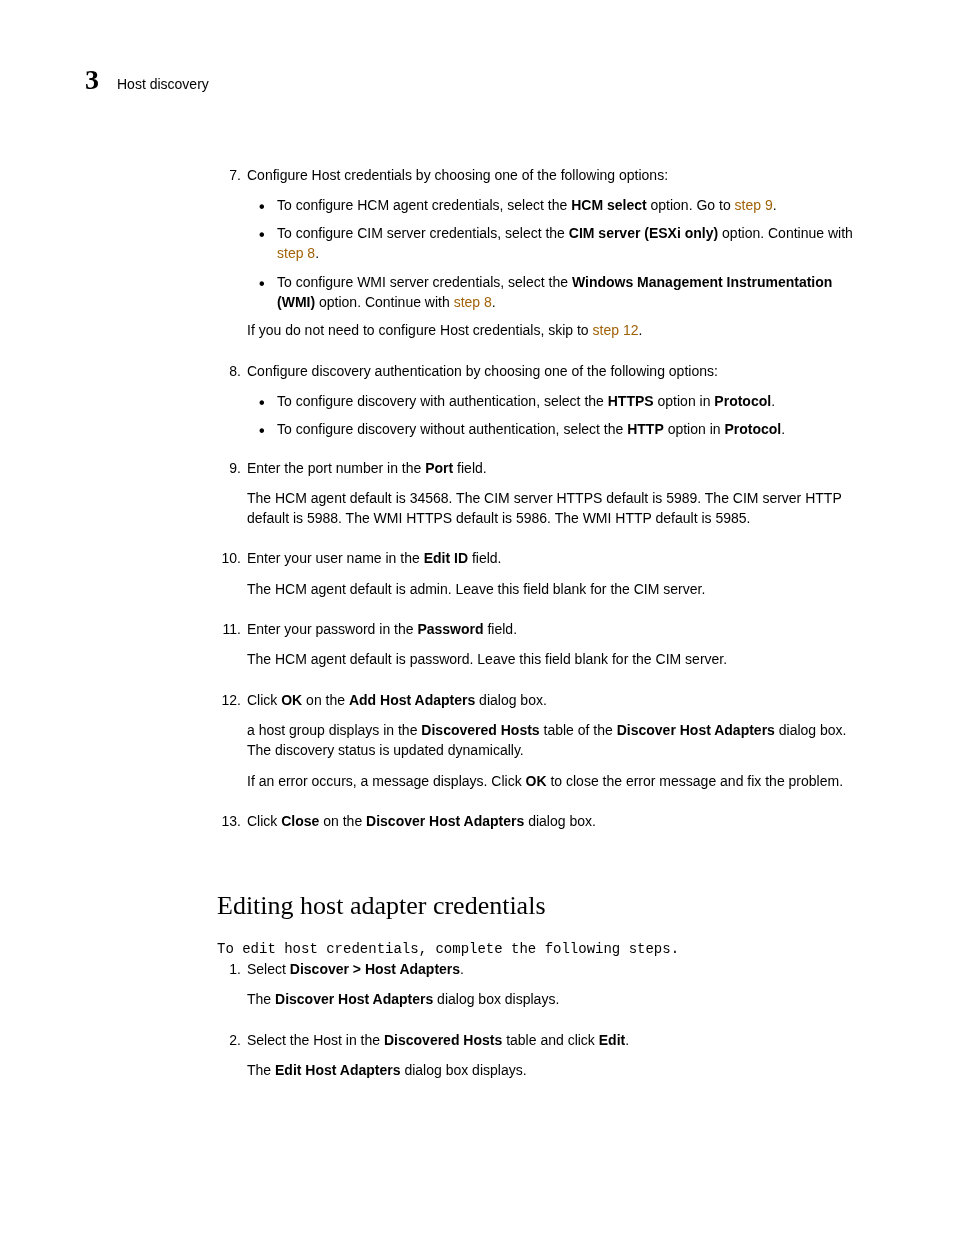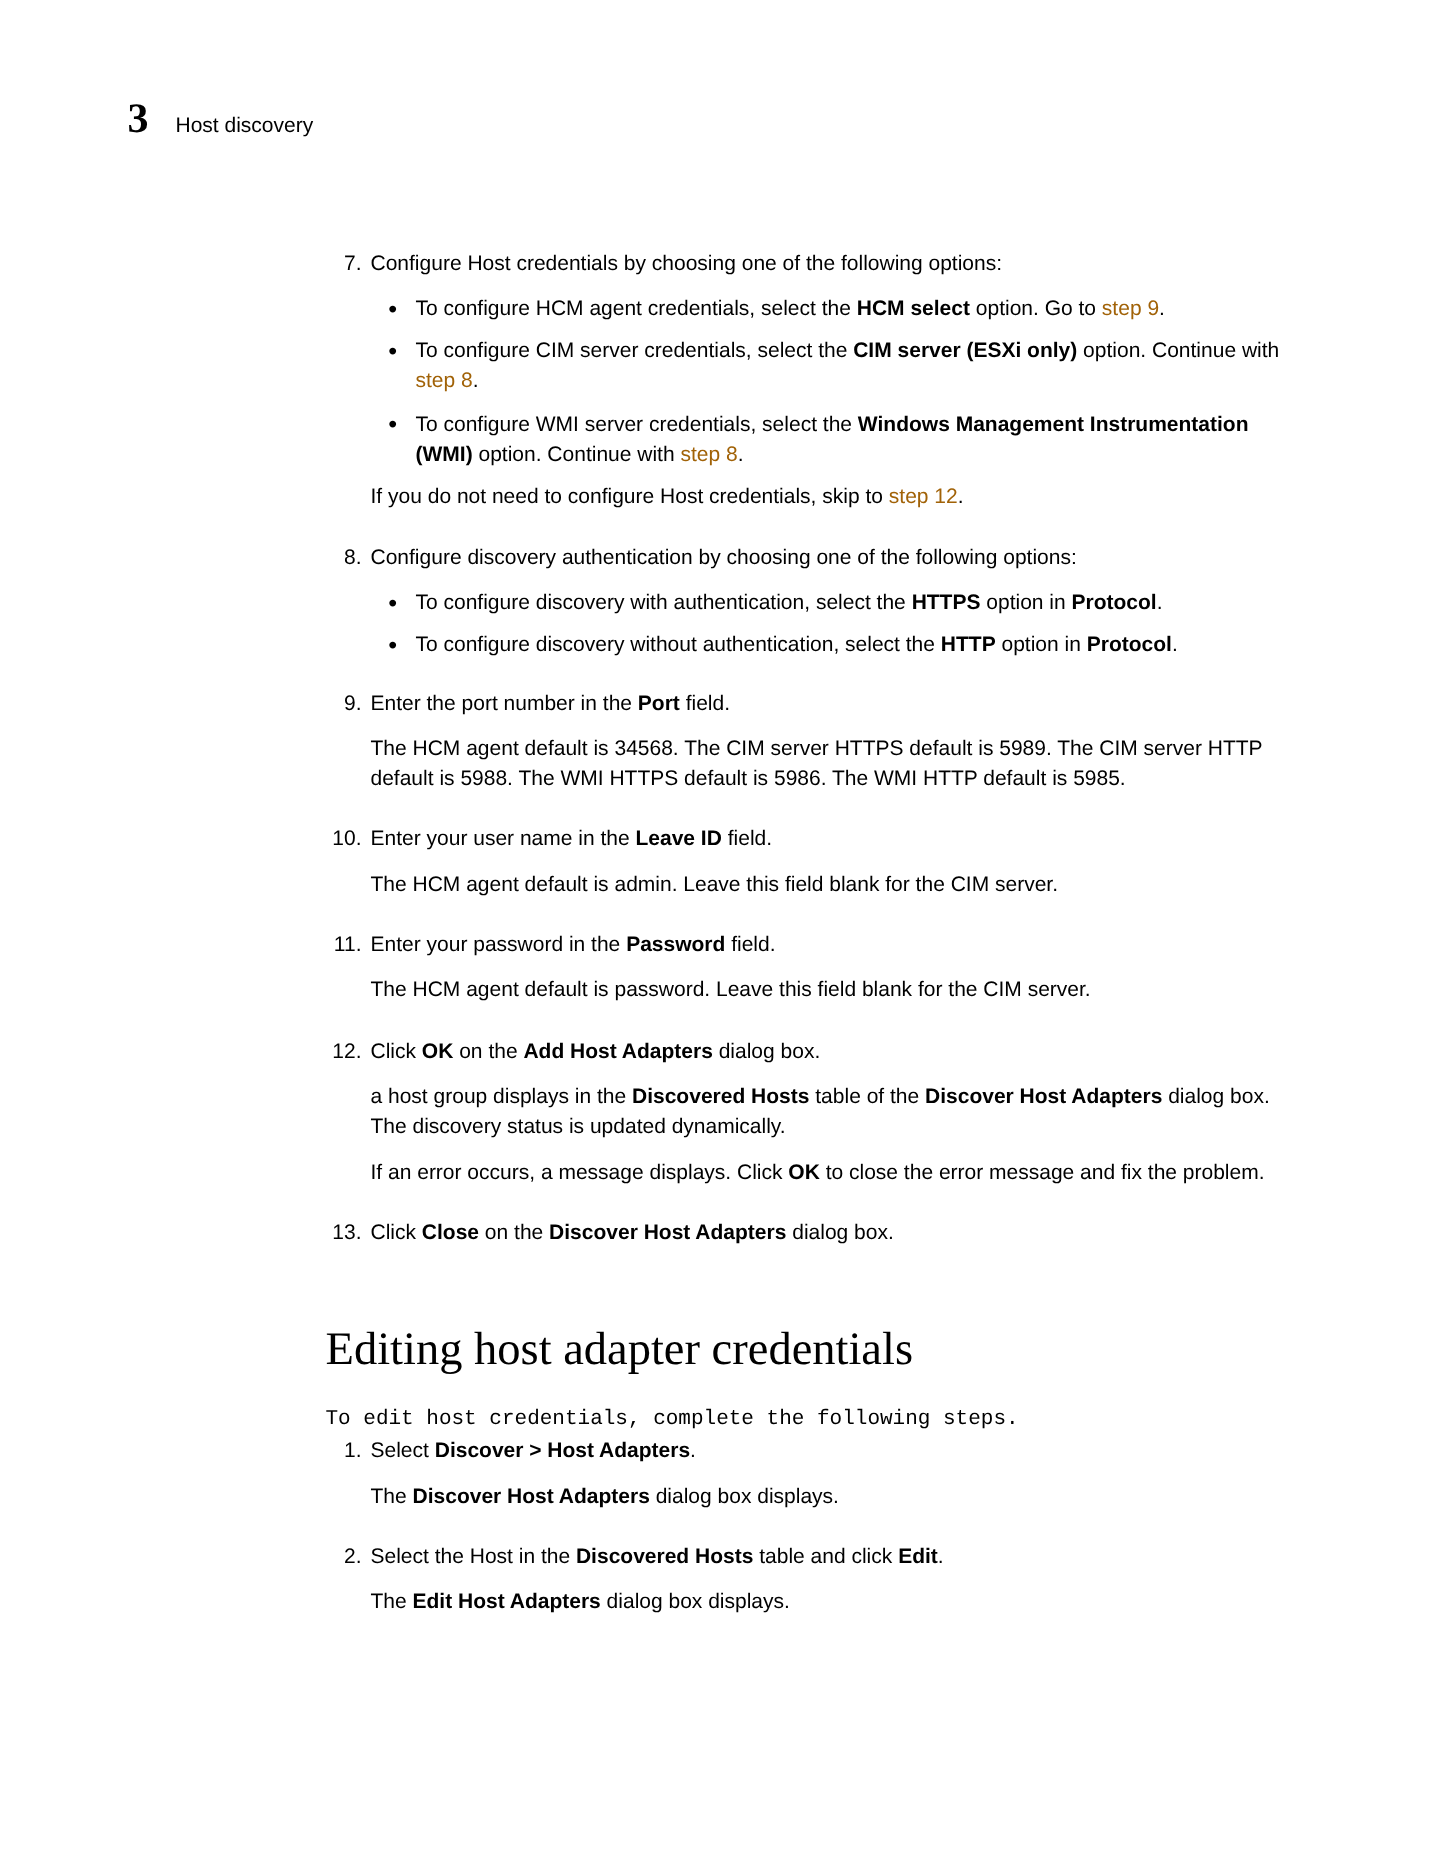--- a/index.html
+++ b/index.html
@@ -67,23 +67,23 @@
     content: "•";
     position: absolute;
     left: -18px;
     font-size: 16px;
     font-weight: bold;
   }
   .bold { font-weight: bold; }
   .link { color: #a16207; cursor: pointer; }
   h2.section {
     font-family: Georgia, 'Times New Roman', serif;
-    font-size: 31px;
+    font-size: 26px;
     font-weight: normal;
-    margin-top: 36px;
+    margin-top: 46px;
     margin-bottom: 14px;
   }
   .intro-para {
     margin-bottom: 0;
     font-family: Liberation Mono, monospace;
   }
 </style>
 </head>
 <body>
 
@@ -139,21 +139,21 @@
           <span>Enter the port number in the </span><span class="bold">Port</span><span> field.</span>
         </p>
         <p>The HCM agent default is 34568. The CIM server HTTPS default is 5989. The CIM server HTTP default is 5988. The WMI HTTPS default is 5986. The WMI HTTP default is 5985.</p>
       </div>
     </div>
 
     <div class="step">
       <div class="step-num">10.</div>
       <div class="step-body">
         <p>
-          <span>Enter your user name in the </span><span class="bold">Leave ID</span><span> field.</span>
+          <span>Enter your user name in the </span><span class="bold">Edit ID</span><span> field.</span>
         </p>
         <p>The HCM agent default is admin. Leave this field blank for the CIM server.</p>
       </div>
     </div>
 
     <div class="step">
       <div class="step-num">11.</div>
       <div class="step-body">
         <p>
           <span>Enter your password in the </span><span class="bold">Password</span><span> field.</span>

